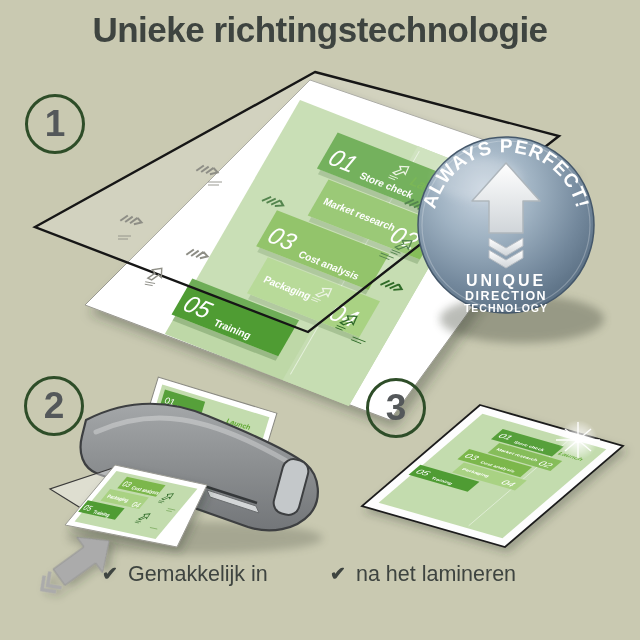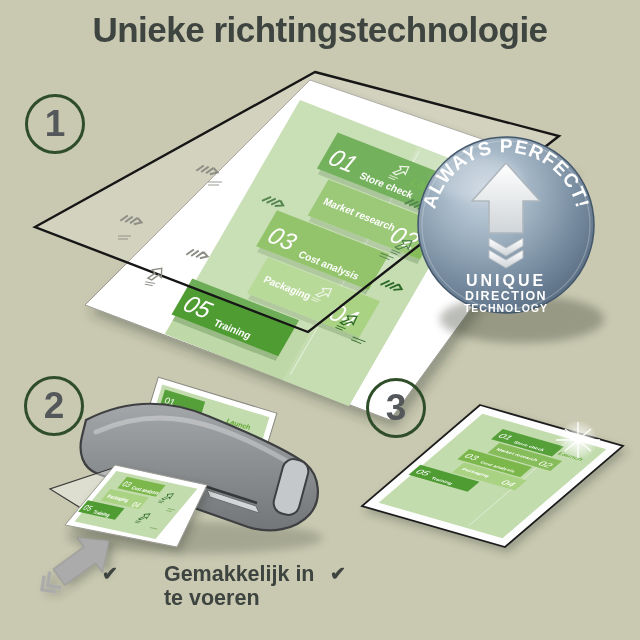--- a/index.html
+++ b/index.html
@@ -9,21 +9,21 @@
   .title{position:absolute;left:0;right:0;top:10px;text-align:center;
          font-size:35px;font-weight:bold;letter-spacing:-0.5px;color:#3e4440;}
   .step-circle{position:absolute;width:54px;height:54px;border:3px solid #2e4d28;border-radius:50%;
          display:flex;align-items:center;justify-content:center;
          font-size:37px;font-weight:bold;color:#54585a;}
   .step-circle.c1{left:25px;top:94px;}
   .step-circle.c2{left:24px;top:376px;}
   .step-circle.c3{left:366px;top:378px;}
   .bullet{position:absolute;display:flex;gap:10px;align-items:flex-start;color:#3e4440;}
   .bullet .chk{font-size:19px;font-weight:bold;line-height:1.3;}
-  .bullet .txt{font-size:21.5px;font-weight:bold;line-height:1.12;margin-left:36px;}
+  .bullet .txt{font-size:21.5px;font-weight:normal;line-height:1.12;}
   .bullet.b1{left:102px;top:562px;}
   .bullet.b2{left:330px;top:562px;}
   
   text{font-family:"Liberation Sans",sans-serif;}
   .num{font-style:italic;font-weight:normal;fill:#ffffff;}
   .lbl{font-weight:bold;fill:#ffffff;}
   .launch{font-style:italic;font-weight:bold;fill:#5fa832;}
   .arcText{font-size:19px;font-weight:bold;fill:#ffffff;letter-spacing:1.2px;}
   .badgeL1{font-size:16px;font-weight:bold;fill:#ffffff;letter-spacing:3px;}
   .badgeL2{font-size:12.5px;font-weight:bold;fill:#ffffff;letter-spacing:1.5px;}
@@ -245,22 +245,22 @@
     <span>2</span>
   </div>
   <div class="step-circle c3">
     <span>3</span>
   </div>
 
   <div class="bullet b1">
     <span class="chk">✔</span>
     <div class="txt">
       <div>Gemakkelijk in</div>
-      <div>te voeren</div>
     </div>
   </div>
   <div class="bullet b2">
     <span class="chk">✔</span>
     <div class="txt">
+      <div>na het lamineren</div>
     </div>
   </div>
 
 </div>
 
 </body></html>

